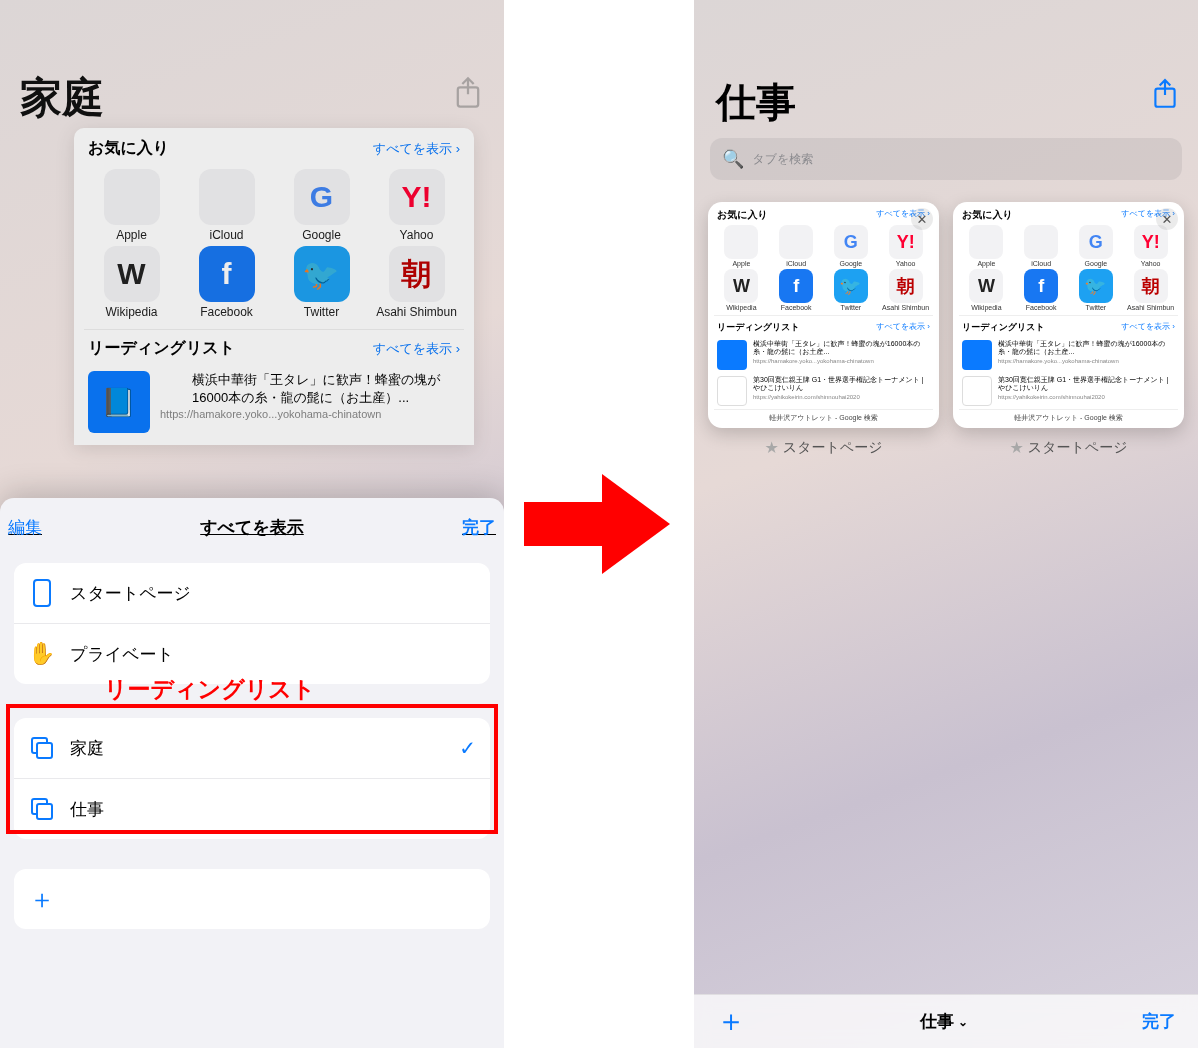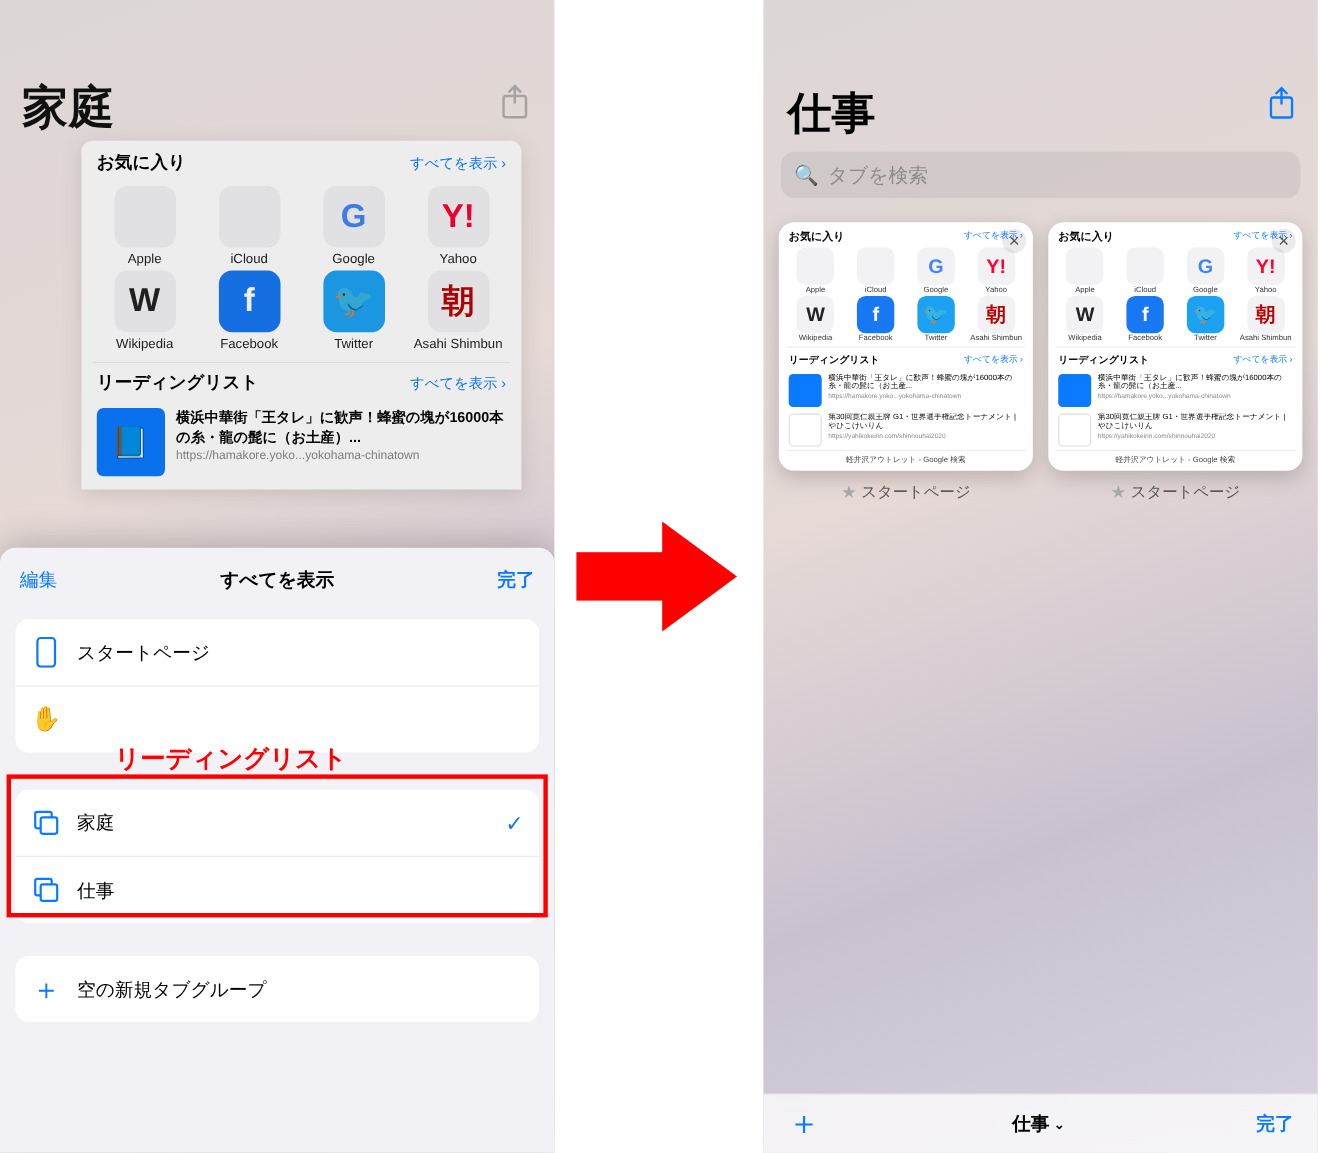--- a/index.html
+++ b/index.html
@@ -18,43 +18,43 @@
   .fav-title { font-weight: 700; font-size: 16px; }
   .showall { color: #0a7aff; font-size: 13px; }
   .fav-grid { display: grid; grid-template-columns: repeat(4,1fr); gap: 4px 0; padding: 4px 0 10px; }
   .fav-item { display: flex; flex-direction: column; align-items: center; gap: 4px; }
   .fav-icon { width: 56px; height: 56px; border-radius: 12px; background: #f2f2f4; display: flex; align-items: center; justify-content: center; font-size: 30px; }
   .fav-label { font-size: 12px; color: #222; text-align: center; line-height: 1.1; }
   .reading-hdr { display: flex; justify-content: space-between; align-items: center; padding: 8px 4px 6px; border-top: 1px solid #eee; }
   .reading-item { display: flex; gap: 10px; padding: 6px 4px 12px; }
   .reading-thumb { width: 62px; height: 62px; background: #0a7aff; border-radius: 6px; display:flex;align-items:center;justify-content:center;color:#fff;font-size:28px; }
   .reading-text { flex: 1; }
-  .reading-title { font-size: 13px; font-weight: 700; line-height: 1.35; }
+  .reading-title { font-size: 13px; font-weight: 400; line-height: 1.35; margin-left: 32px; }
   .reading-url { font-size: 11px; color: #888; margin-top: 2px; }
 
   
   .sheet { position: absolute; left: 0; right: 0; bottom: 0; top: 498px; background: #f2f2f6; border-radius: 14px 14px 0 0; box-shadow: 0 -6px 30px rgba(0,0,0,.18); }
-  .sheet-hdr { display: flex; justify-content: space-between; align-items: center; padding: 18px 18px 14px; }
+  .sheet-hdr { display: flex; justify-content: space-between; align-items: center; padding: 18px 8px 14px; text-decoration: underline; }
   .sheet-hdr .link { color: #0a7aff; font-size: 17px; }
   .sheet-title { font-weight: 700; font-size: 17px; }
   .group-block { margin: 10px 14px; background: #fff; border-radius: 12px; overflow: hidden; }
   .group-row { display: flex; align-items: center; padding: 16px 14px; gap: 14px; position: relative; }
   .group-row + .group-row { border-top: 1px solid #e9e9ec; }
   .group-icon { width: 28px; height: 28px; display:flex; align-items:center; justify-content:center; color:#0a7aff; font-size:22px; }
   .group-label { font-size: 17px; flex: 1; }
   .check { color: #0a7aff; font-size: 20px; }
   .annotation { position: absolute; color: #ff0000; font-weight: 800; font-size: 23px; }
   .redbox { position: absolute; border: 4px solid #ff0000; }
 
   
   .right-title { position: absolute; top: 75px; left: 22px; font-size: 40px; font-weight: 700; }
   .right-share { position: absolute; top: 78px; right: 20px; width: 26px; height: 32px; color:#0a7aff; }
   .search-bar { position: absolute; top: 138px; left: 16px; right: 16px; height: 42px; background: rgba(120,120,128,.14); border-radius: 12px; display:flex; align-items:center; padding: 0 12px; gap:8px; color:#8a8a8e; }
   .search-bar .mag { font-size: 18px; }
-  .search-text { font-size: 18px; }
+  .search-text { font-size: 12px; }
   .tabs-area { position: absolute; top: 202px; left: 14px; right: 14px; display: flex; gap: 14px; }
   .tab-card { flex: 1; background: #fff; border-radius: 14px; box-shadow: 0 6px 18px rgba(0,0,0,.18); position: relative; overflow: hidden; padding: 6px 6px 4px; }
   .close-x { position:absolute; top:6px; right:6px; width:22px; height:22px; border-radius:11px; background:rgba(0,0,0,.08); display:flex;align-items:center;justify-content:center; font-size:13px; color:#555;}
   .tc-hdr { display:flex; justify-content:space-between; font-size:10px; padding:0 3px 3px;}
   .tc-fav { font-weight:700; }
   .tc-show { color:#0a7aff; font-size:8px;}
   .mini-grid { display:grid; grid-template-columns: repeat(4,1fr); gap:2px 0; }
   .mini-item { display:flex; flex-direction:column; align-items:center; }
   .mini-icon { width:34px; height:34px; border-radius:8px; background:#f2f2f4; display:flex;align-items:center;justify-content:center; font-size:18px;}
   .mini-label { font-size:7px; color:#333; margin-top:1px;}
@@ -155,20 +155,21 @@
         <div class="group-row">
           <span class="group-icon">
               <svg width="20" height="28" viewBox="0 0 20 28">
                 <rect x="2" y="1" width="16" height="26" rx="3" fill="none" stroke="#0a7aff" stroke-width="2"></rect>
               </svg>
             </span>
           <span class="group-label">スタートページ</span>
         </div>
         <div class="group-row">
           <span class="group-icon">✋</span>
+          <span class="group-label">プライベート</span>
         </div>
       </div>
 
       <div class="annotation" style="top:176px; left:104px;">リーディングリスト</div>
 
       <div class="group-block" style="margin-top:34px">
         <div class="group-row">
           <span class="group-icon">
               <svg width="24" height="24" viewBox="0 0 24 24">
                 <rect x="2" y="2" width="15" height="15" rx="2" fill="none" stroke="#0a7aff" stroke-width="2"></rect>
@@ -187,21 +188,20 @@
             </span>
           <span class="group-label">仕事</span>
         </div>
       </div>
 
       <div class="redbox" style="top:206px; left:6px; right:6px; height:130px;"></div>
 
       <div class="group-block" style="margin-top:30px">
         <div class="group-row">
           <span class="group-icon" style="font-size:26px;font-weight:300">＋</span>
-          <span class="group-label">空の新規タブグループ</span>
         </div>
       </div>
     </div>
   </div>
 
   <div class="arrow-gap">
     <div class="big-arrow"></div>
   </div>
 
   <div class="phone">

